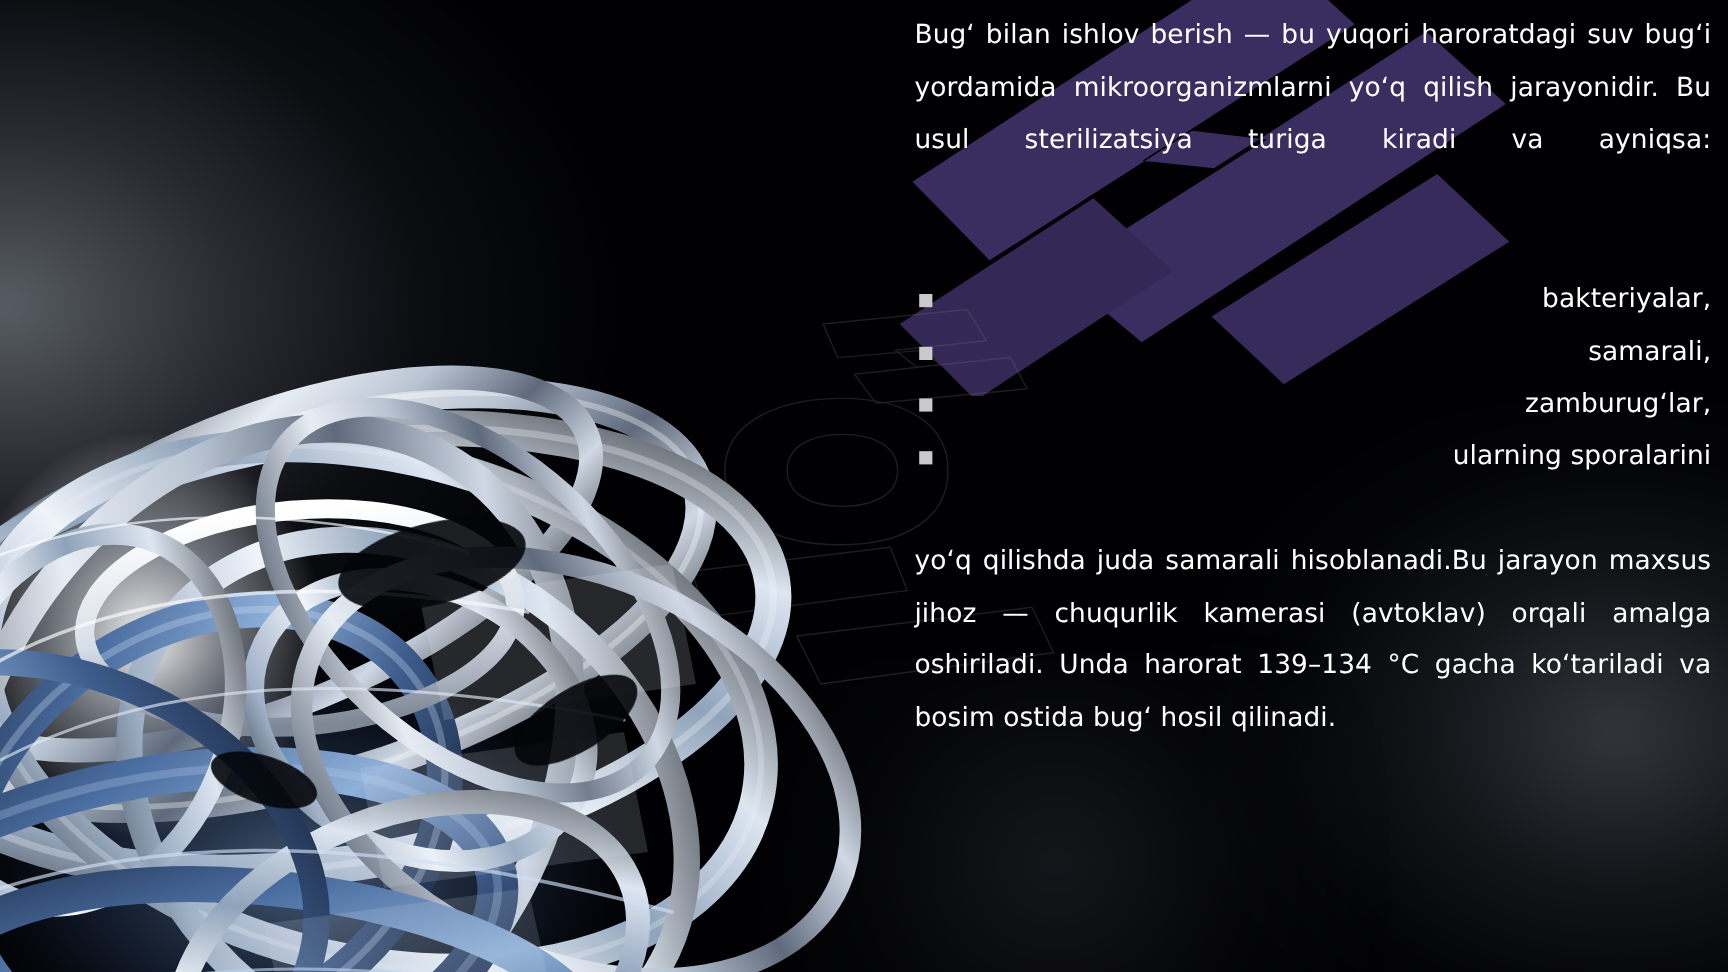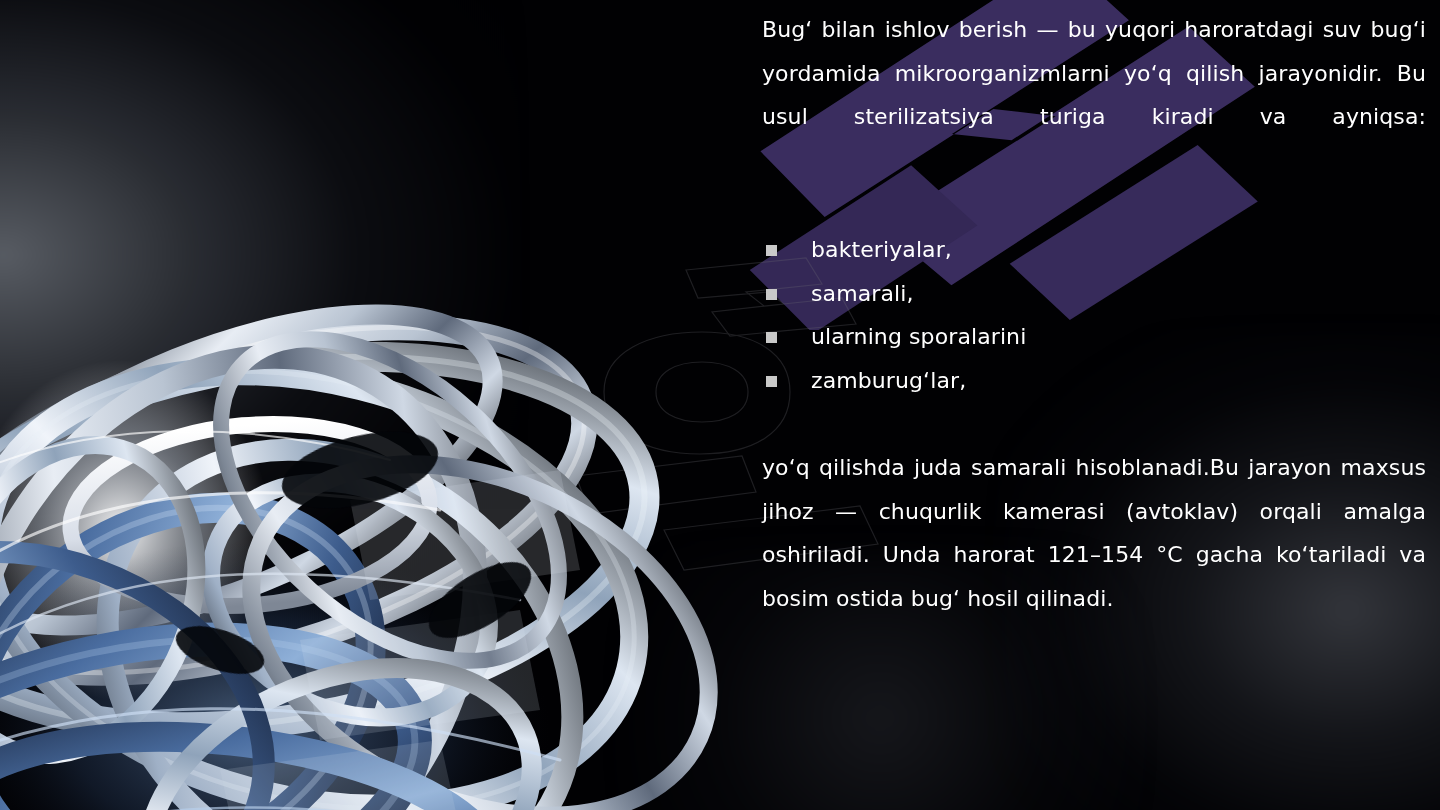--- a/index.html
+++ b/index.html
@@ -79,20 +79,21 @@
   }
   .gap-a { height:46px; }
   .gap-b { height:44px; }
 
   ul.bullets { list-style:none; }
   ul.bullets li {
     position:relative;
     padding-left:49px;
     line-height:43.5px;
     white-space:nowrap;
+    text-align:right;
   }
   ul.bullets li .sq {
     position:absolute; left:4px; top:17px;
     width:11px; height:11px;
     background:#c9c9c9;
   }
 </style>
 </head>
 <body>
 
@@ -252,26 +253,26 @@
       <li>
         <span class="sq"></span>
         <span>bakteriyalar,</span>
       </li>
       <li>
         <span class="sq"></span>
         <span>samarali,</span>
       </li>
       <li>
         <span class="sq"></span>
+        <span>zamburug‘lar,</span>
+      </li>
+      <li>
+        <span class="sq"></span>
         <span>ularning sporalarini</span>
       </li>
-      <li>
-        <span class="sq"></span>
-        <span>zamburug‘lar,</span>
-      </li>
     </ul>
 
     <div class="gap-b"></div>
 
-    <div class="para">yo‘q qilishda juda samarali hisoblanadi.Bu jarayon maxsus jihoz — chuqurlik kamerasi (avtoklav) orqali amalga oshiriladi. Unda harorat 121–154 °C gacha ko‘tariladi va bosim ostida bug‘ hosil qilinadi.</div>
+    <div class="para">yo‘q qilishda juda samarali hisoblanadi.Bu jarayon maxsus jihoz — chuqurlik kamerasi (avtoklav) orqali amalga oshiriladi. Unda harorat 139–134 °C gacha ko‘tariladi va bosim ostida bug‘ hosil qilinadi.</div>
   </div>
 
 </div>
 
 </body></html>

